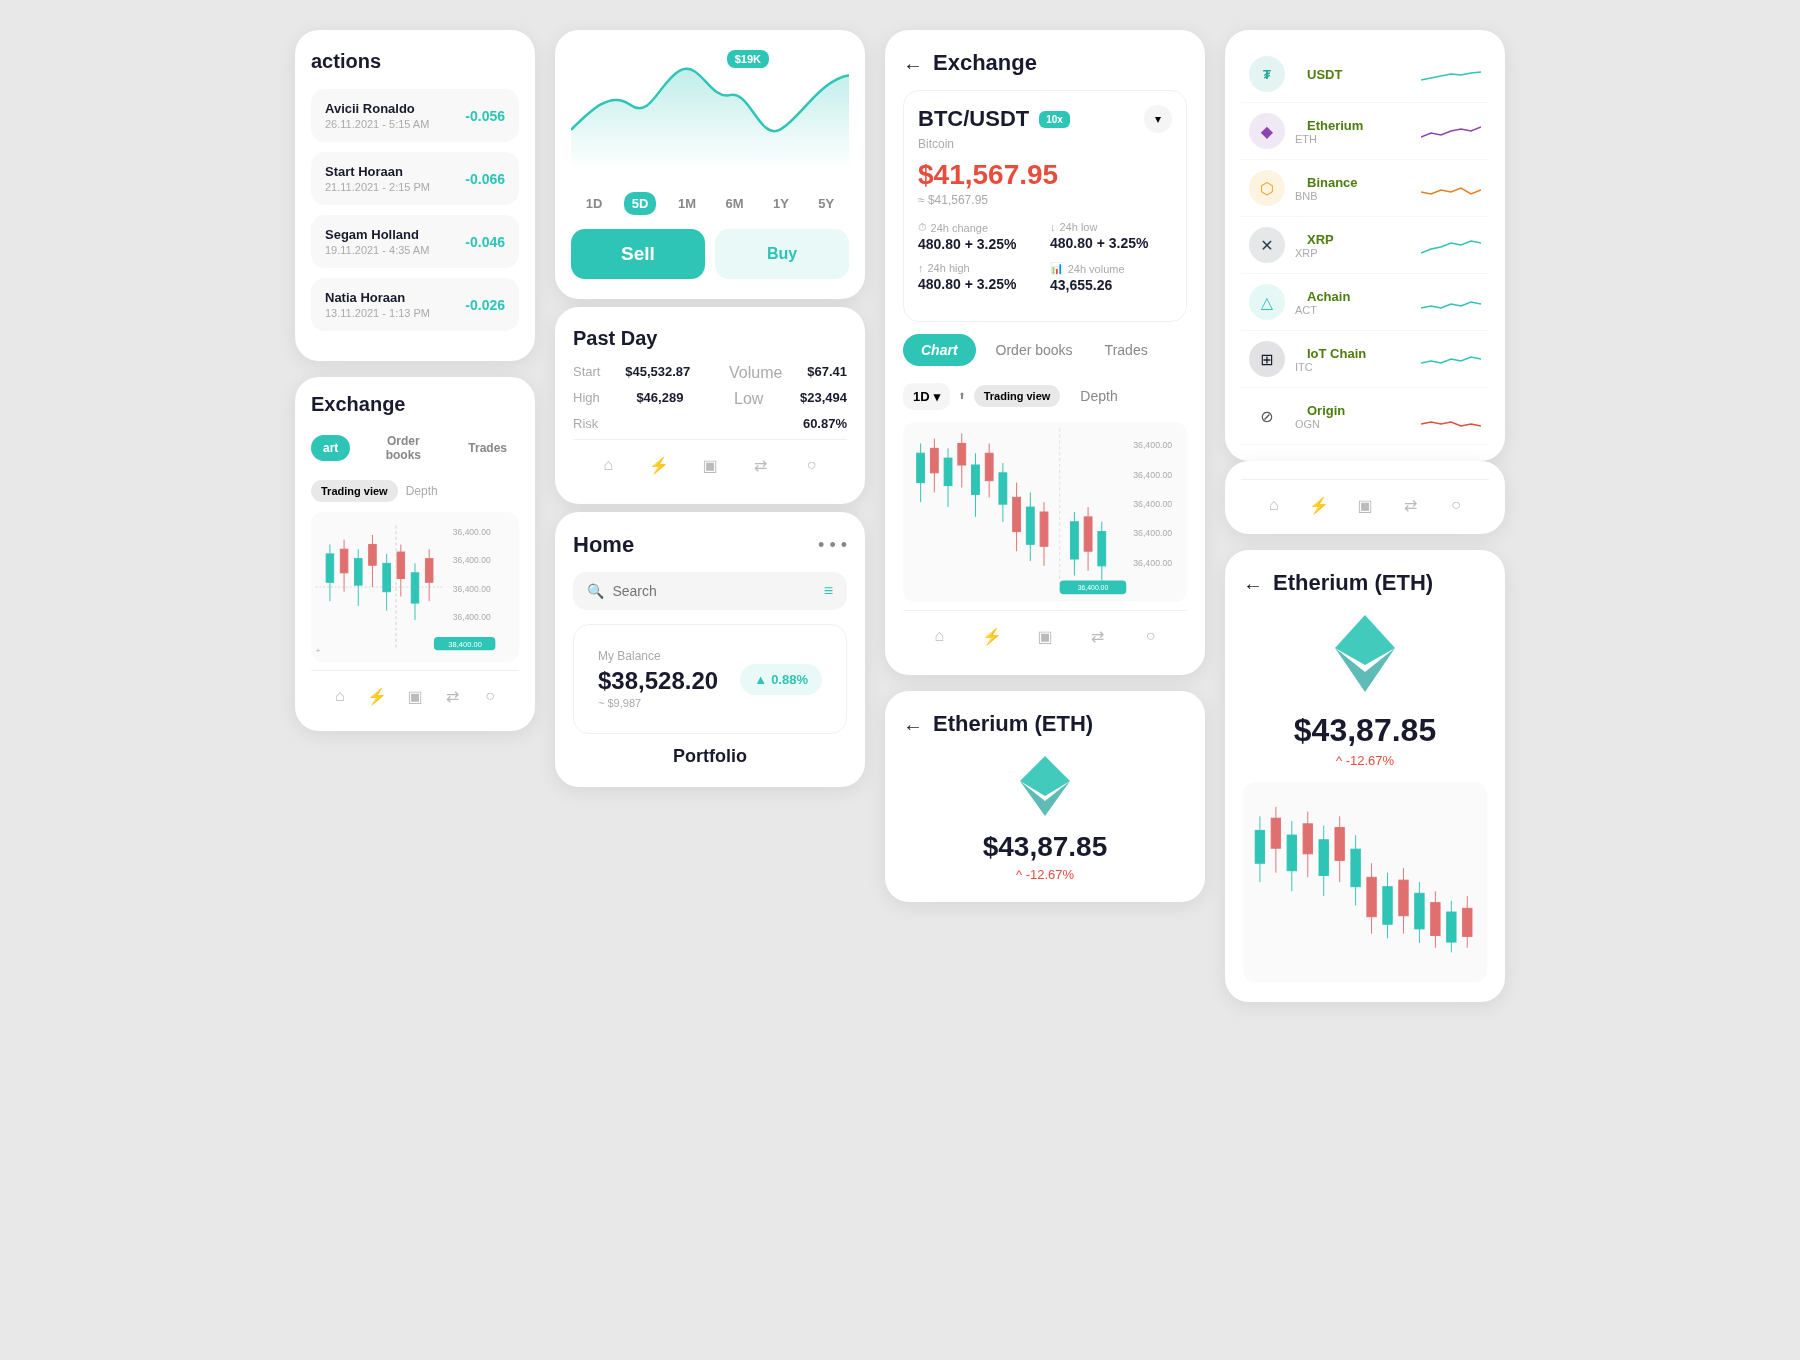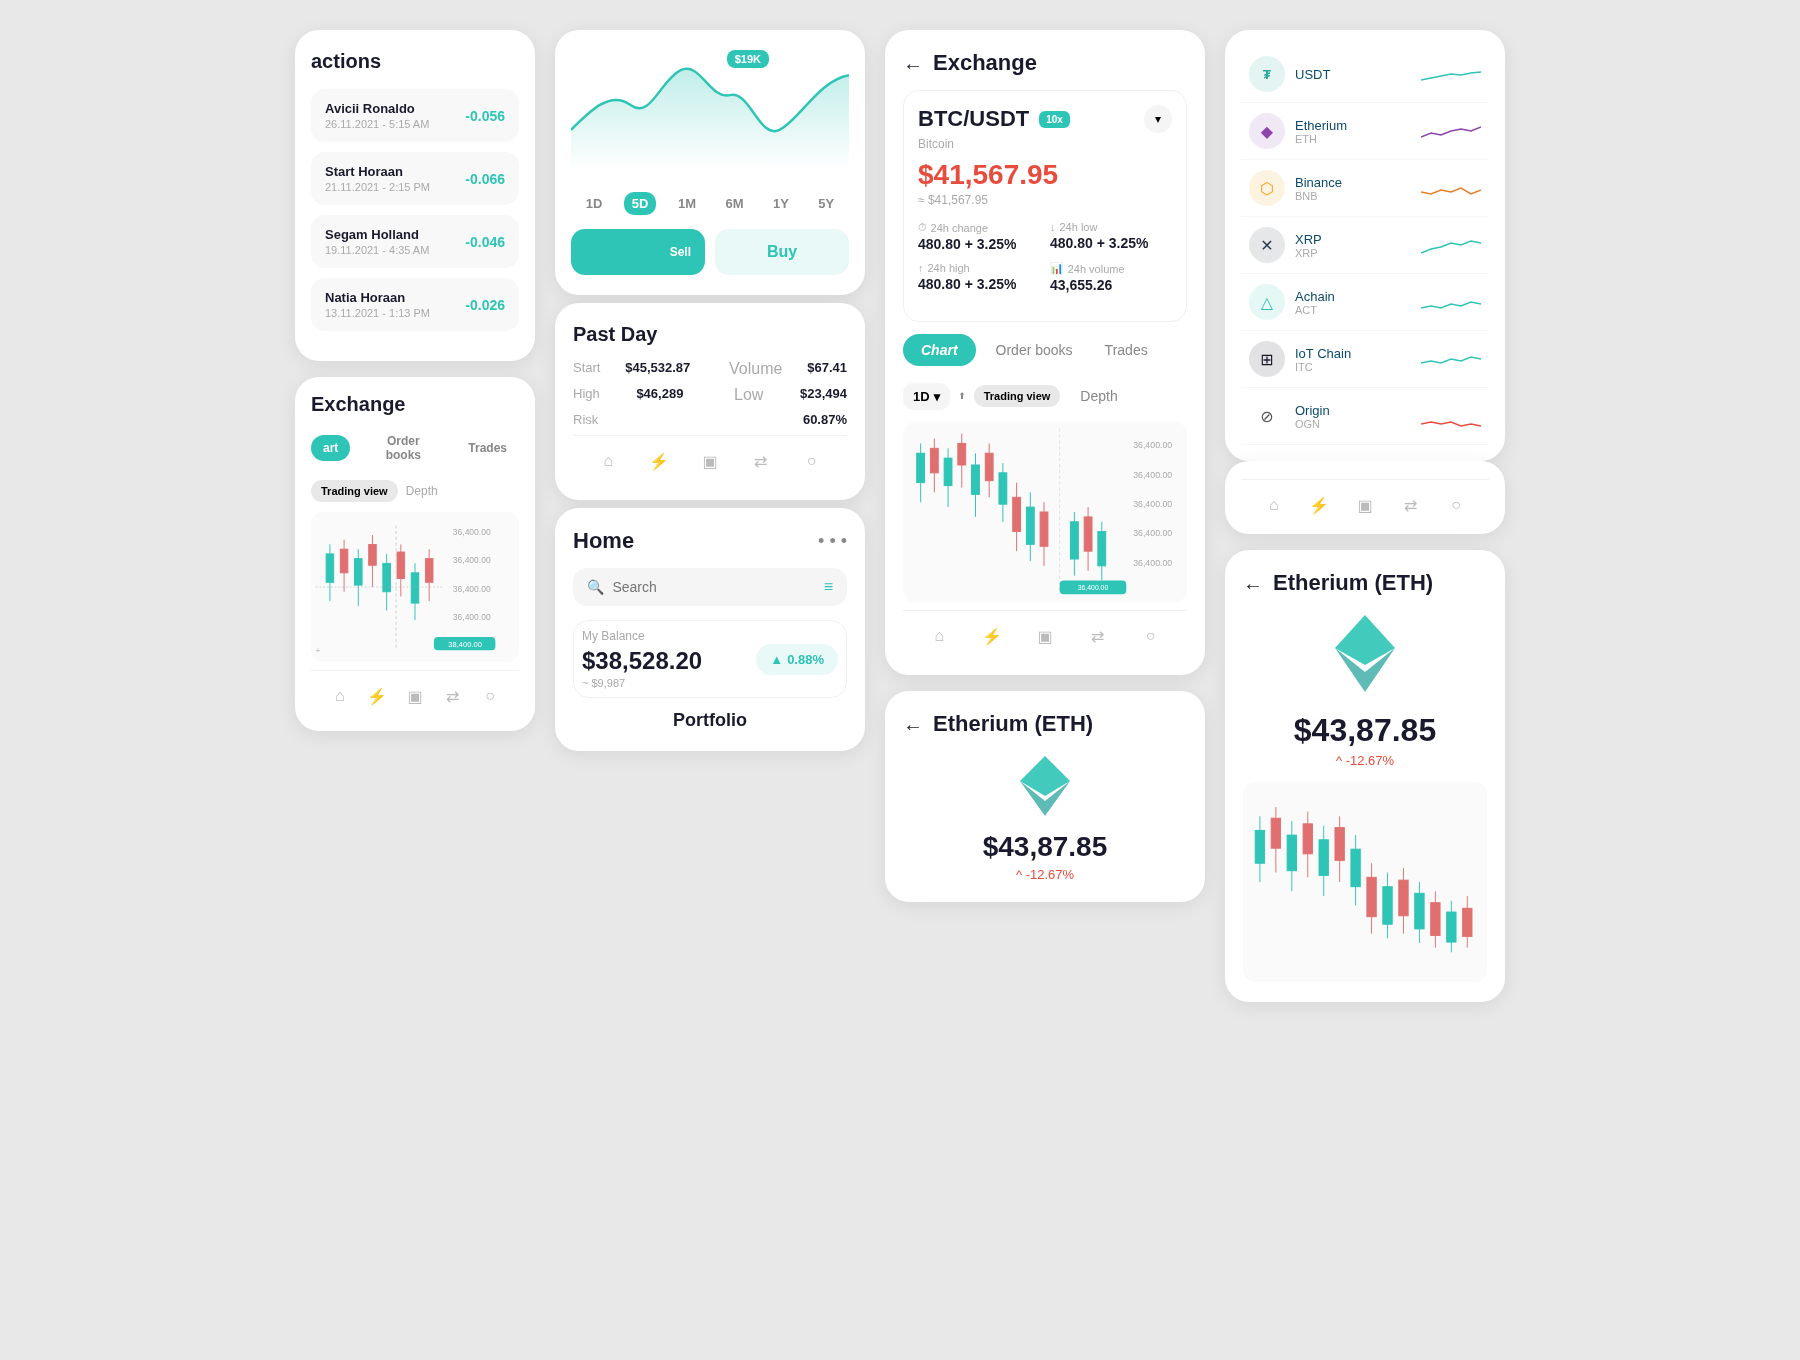--- a/index.html
+++ b/index.html
@@ -164,24 +164,23 @@
       gap: 10px;
       margin-bottom: 10px;
     }
     .sell-btn {
       flex: 1;
       padding: 14px;
       background: #2ec4b6;
       color: #fff;
       border: none;
       border-radius: 14px;
-      font-size: 12px;
+      font-size: 19px;
       font-weight: 700;
       cursor: pointer;
-      text-align: right;
     }
     .buy-btn {
       flex: 1;
       padding: 14px;
       background: #e8f9f7;
       color: #2ec4b6;
       border: none;
       border-radius: 14px;
       font-size: 16px;
       font-weight: 700;
@@ -236,21 +235,21 @@
       color: #999;
       outline: none;
       flex: 1;
     }
     .filter-icon { color: #2ec4b6; font-size: 16px; cursor: pointer; }
 
     .balance-card {
       background: #fff;
       border: 1px solid #f0f0f0;
       border-radius: 16px;
-      padding: 8px;
+      padding: 24px;
       margin-bottom: 12px;
       display: flex;
       justify-content: space-between;
       align-items: center;
     }
     .balance-label { font-size: 12px; color: #aaa; margin-bottom: 4px; }
     .balance-amount { font-size: 24px; font-weight: 800; color: #1a1a2e; }
     .balance-sub { font-size: 11px; color: #aaa; margin-top: 2px; }
     .balance-badge {
       background: #e8f9f7;
@@ -416,21 +415,21 @@
       width: 36px;
       height: 36px;
       border-radius: 50%;
       display: flex;
       align-items: center;
       justify-content: center;
       font-size: 16px;
       flex-shrink: 0;
     }
     .crypto-info { flex: 1; }
-    .crypto-name { font-size: 13px; font-weight: 400; color: #0c4a6e; }
+    .crypto-name { font-size: 13px; font-weight: 700; color: #4d7c0f; margin-left: 12px; }
     .crypto-symbol { font-size: 11px; color: #aaa; }
     .crypto-sparkline { width: 60px; height: 24px; }
 
     .eth-detail-card {
       padding: 20px 18px;
       margin-top: 16px;
     }
     .eth-detail-header {
       display: flex;
       align-items: center;

